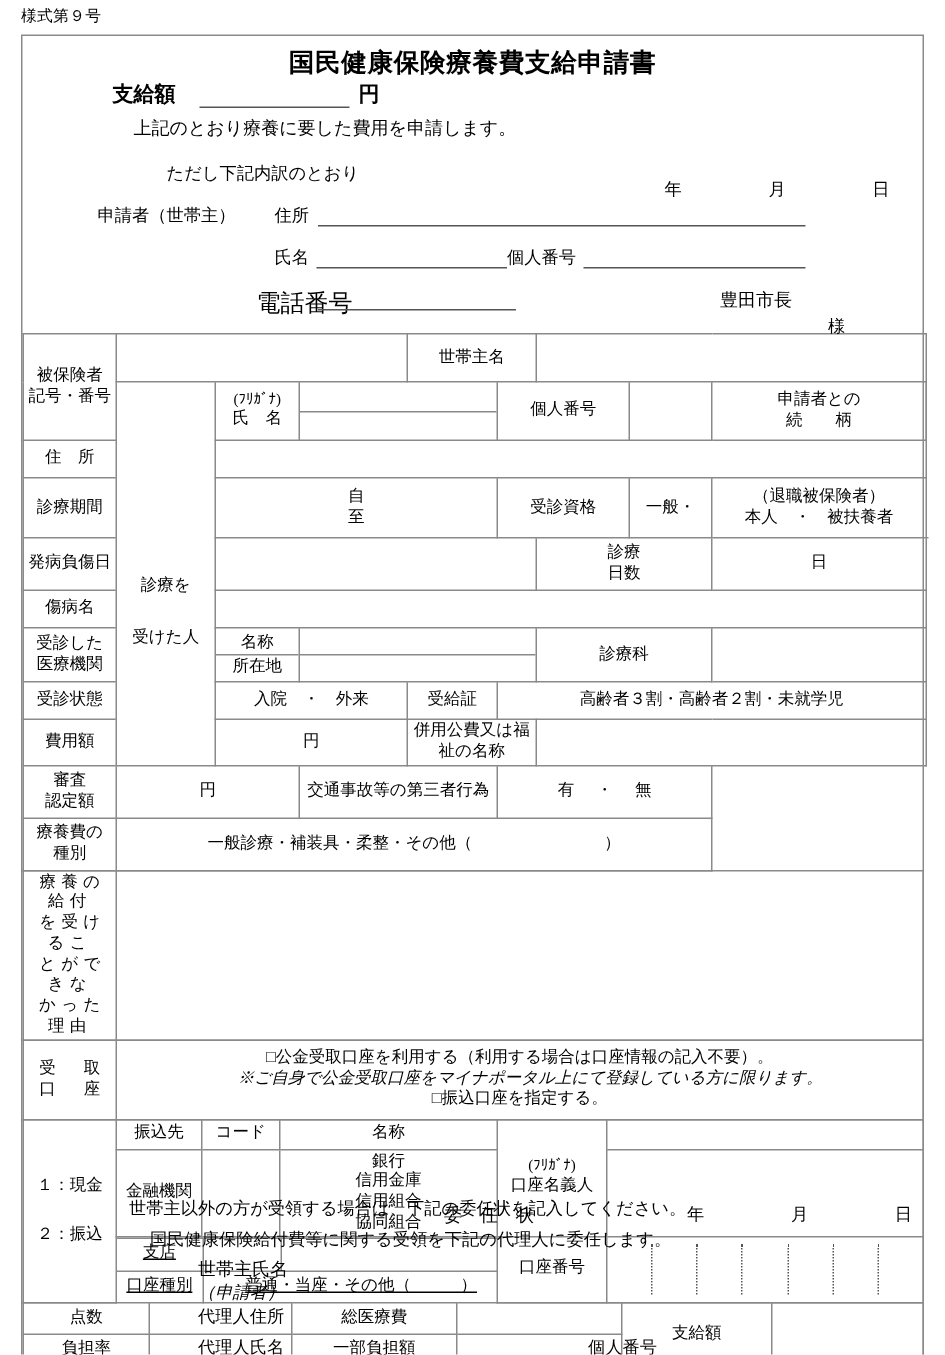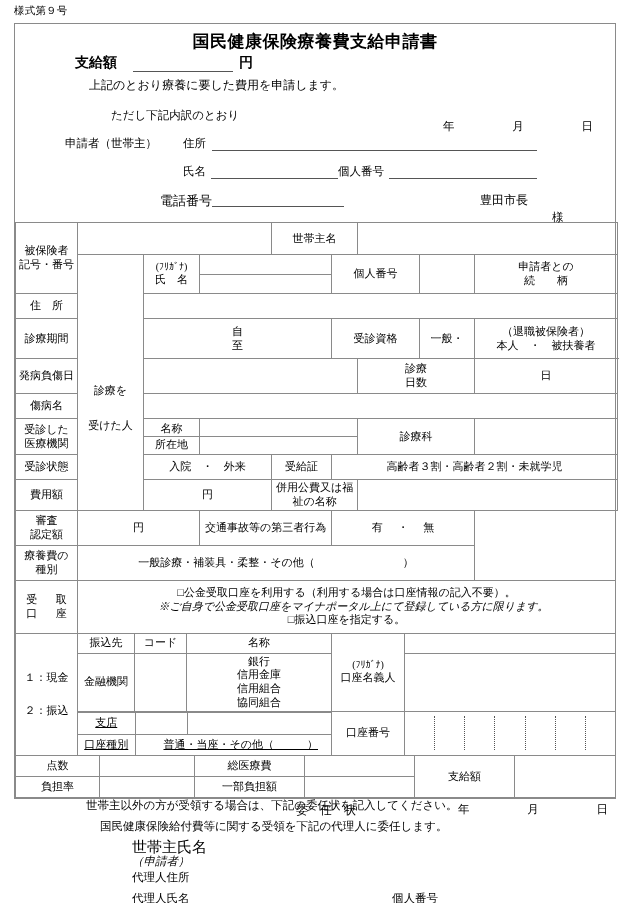--- a/index.html
+++ b/index.html
@@ -115,23 +115,23 @@
     font-size: 11.5px;
   }
   .mynum-label {
     position: absolute;
     left: 323px;
     top: 140px;
     font-size: 11.5px;
   }
   .tel-label {
     position: absolute;
-    left: 145px;
+    left: 156px;
     top: 168px;
-    font-size: 13px;
+    font-size: 16px;
   }
   .mayor {
     position: absolute;
     left: 465px;
     top: 168px;
     font-size: 12px;
   }
   .mayor-sama {
     position: absolute;
     left: 537px;
@@ -233,21 +233,21 @@
     display: flex;
     justify-content: space-between;
     font-size: 11.5px;
   }
   .d-sub {
     position: absolute;
     left: 86px;
     top: 33px;
     font-size: 11.5px;
   }
-  .d-l1 { position: absolute; left: 118px; top: 52px; font-size: 15px; }
+  .d-l1 { position: absolute; left: 118px; top: 52px; font-size: 12px; }
   .d-l2 { position: absolute; left: 118px; top: 68px; font-size: 11.5px; font-style: italic; }
   .d-l3 { position: absolute; left: 118px; top: 84px; font-size: 11.5px; }
   .d-l4 { position: absolute; left: 118px; top: 105px; font-size: 11.5px; }
   .d-mynum { position: absolute; left: 378px; top: 105px; font-size: 11.5px; }
 </style>
 </head>
 <body>
 
 <div class="page">
 
@@ -427,20 +427,37 @@
       <tr>
         <td style="height:32px;">
           <div>療養費の</div>
           <div>種別</div>
         </td>
         <td colspan="7">一般診療・補装具・柔整・その他（　　　　　　　　）</td>
       </tr>
     </tbody>
       </table>
 
+    <table class="grid" style="margin-top:-1px;">
+      <colgroup>
+        <col style="width:62px">
+        <col style="width:538px">
+      </colgroup>
+      <tbody>
+          <tr>
+        <td class="vstack" style="height:63px;">
+          <div>療養の給付</div>
+          <div>を受けるこ</div>
+          <div>とができな</div>
+          <div>かった理由</div>
+        </td>
+        <td></td>
+      </tr>
+    </tbody>
+      </table>
 
     <table class="grid" style="margin-top:-1px;">
       <colgroup>
         <col style="width:62px">
         <col style="width:538px">
       </colgroup>
       <tbody>
           <tr>
         <td style="height:50px;">
           <div class="spread2">受　取</div>

